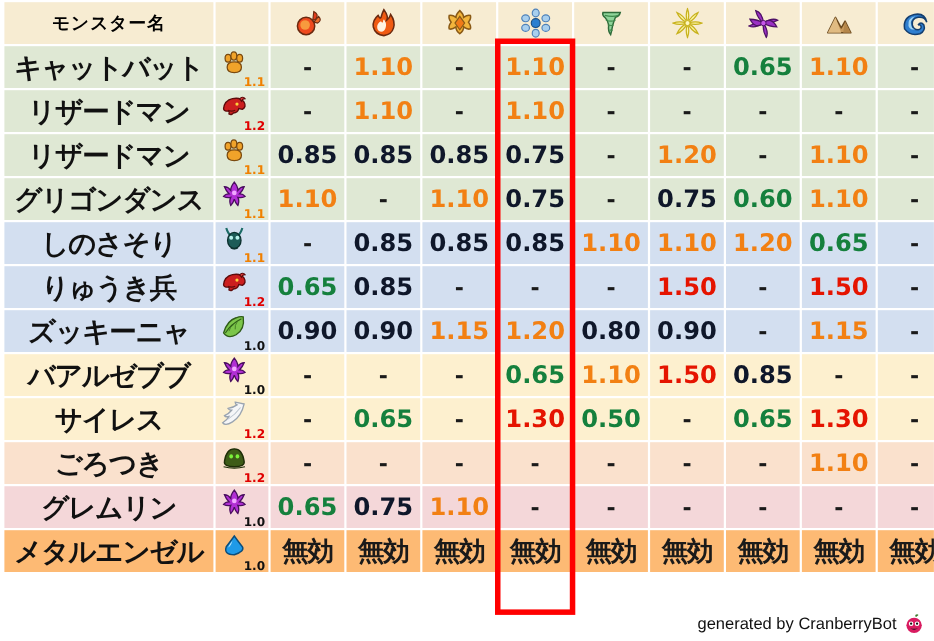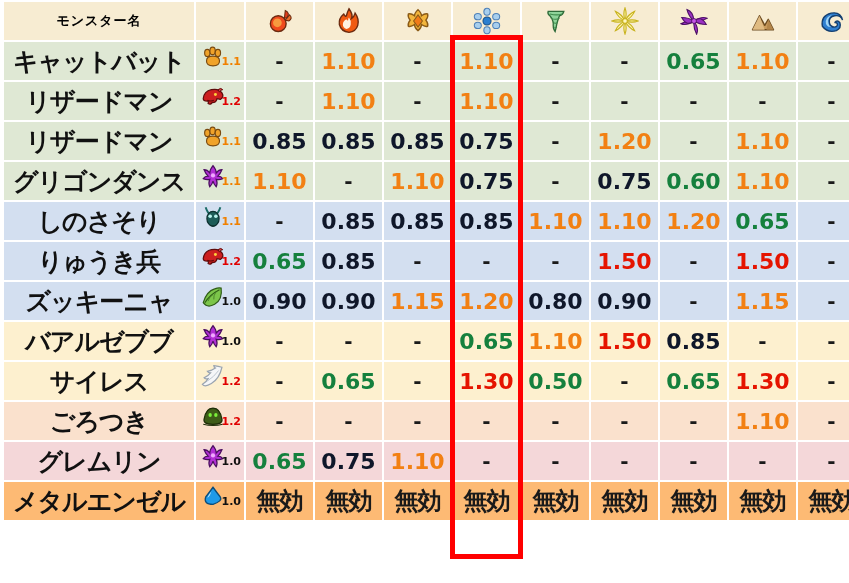--- a/index.html
+++ b/index.html
@@ -46,21 +46,21 @@
     font-weight: bold;
   }
   
   col.c-name { width: 190px; }
   col.c-fam  { width: 48px; }
   col.c-el   { width: 67px; }
 
   
   .hdr-name {
     background: #f7ecd2;
-    font-size: 13px;
+    font-size: 16px;
     font-weight: normal;
     color: #000;
     height: 38px;
     letter-spacing: 1px;
   }
   .hdr-fam {
     background: #f7ecd2;
     height: 38px;
   }
   .hdr-el {
@@ -98,21 +98,21 @@
   .fam-icon {
     position: absolute;
     left: 2px;
     top: 2px;
     width: 26px;
     height: 26px;
   }
   .fam-mult {
     position: absolute;
     right: 1px;
-    bottom: 13px;
+    bottom: 0px;
     font-size: 11px;
     font-weight: bold;
     line-height: 11px;
     margin-top: 23px;
   }
   .m-orange { color: #f08000; }
   .m-red    { color: #e00000; }
   .m-black  { color: #111111; }
 
   .val-cell {
@@ -580,13 +580,27 @@
             <td class="val-cell bg-gray v-none">無効</td>
             <td class="val-cell bg-gray v-none">無効</td>
             <td class="val-cell bg-gray v-none">無効</td>
           </tr>
         </tbody>
       </table>
     </div>
 
   <div class="col-highlight" id="col-highlight" style="left: 450px; top: 35px; width: 73px; height: 524px;"></div>
 
+  <div class="footer">
+    <span>generated by CranberryBot</span>
+    <span>
+      <svg width="20" height="20" viewBox="0 0 20 20">
+        <path d="M11 2 q2 -1 3 0 q-1.5 1 -2.5 2.2" fill="#3a7a2a"></path>
+        <circle cx="10" cy="11.5" r="7" fill="#d81b60"></circle>
+        <circle cx="7.3" cy="10" r="2.1" fill="#ffffff"></circle>
+        <circle cx="12.7" cy="10" r="2.1" fill="#ffffff"></circle>
+        <circle cx="7.3" cy="10" r="1.05" fill="#111"></circle>
+        <circle cx="12.7" cy="10" r="1.05" fill="#111"></circle>
+        <path d="M6.4 14.2 q3.6 2.4 7.2 0 q-3.6 1 -7.2 0 z" fill="#111"></path>
+      </svg>
+    </span>
+  </div>
 </div>
 
 </body></html>

